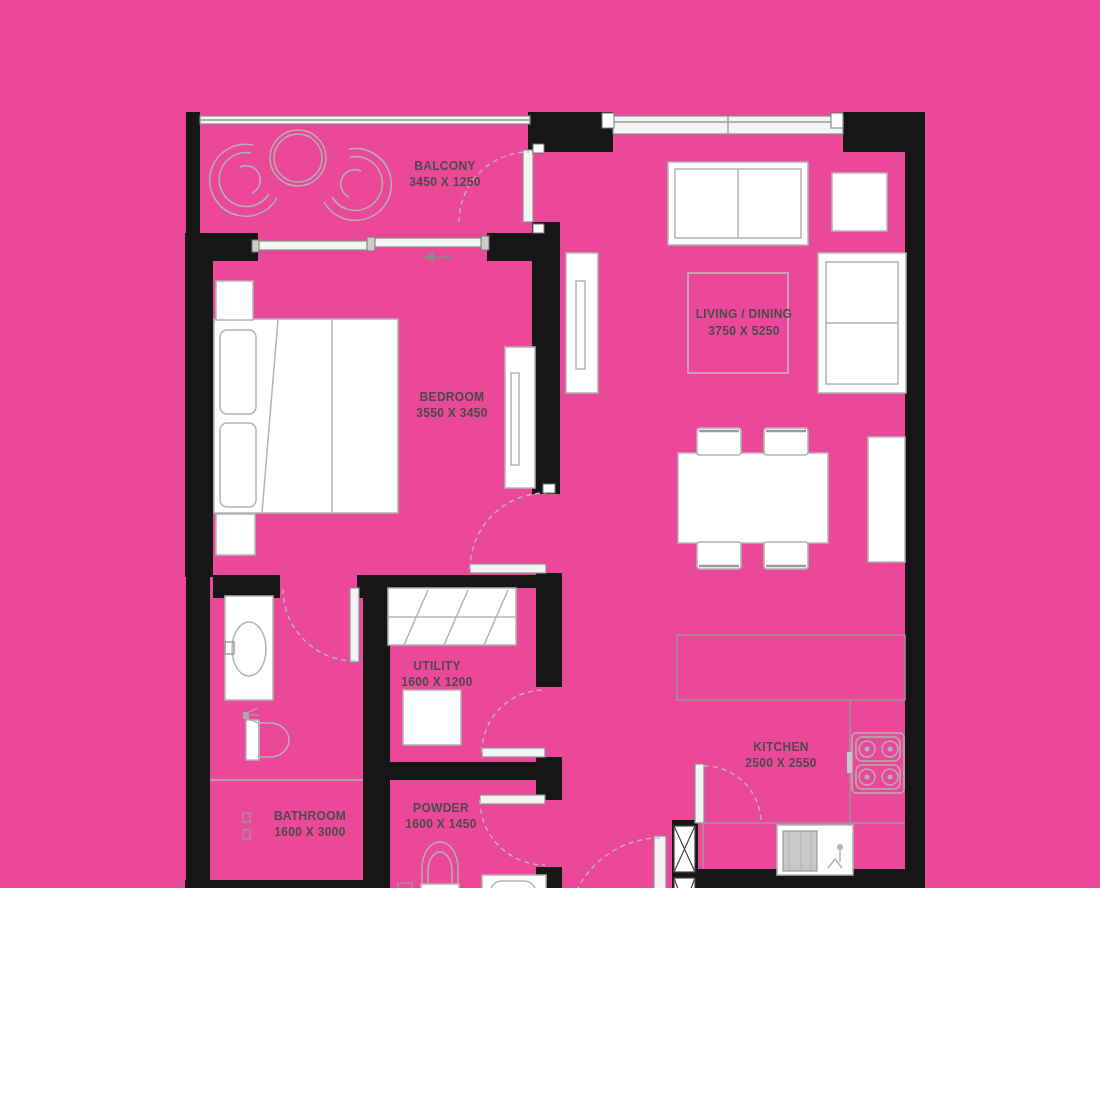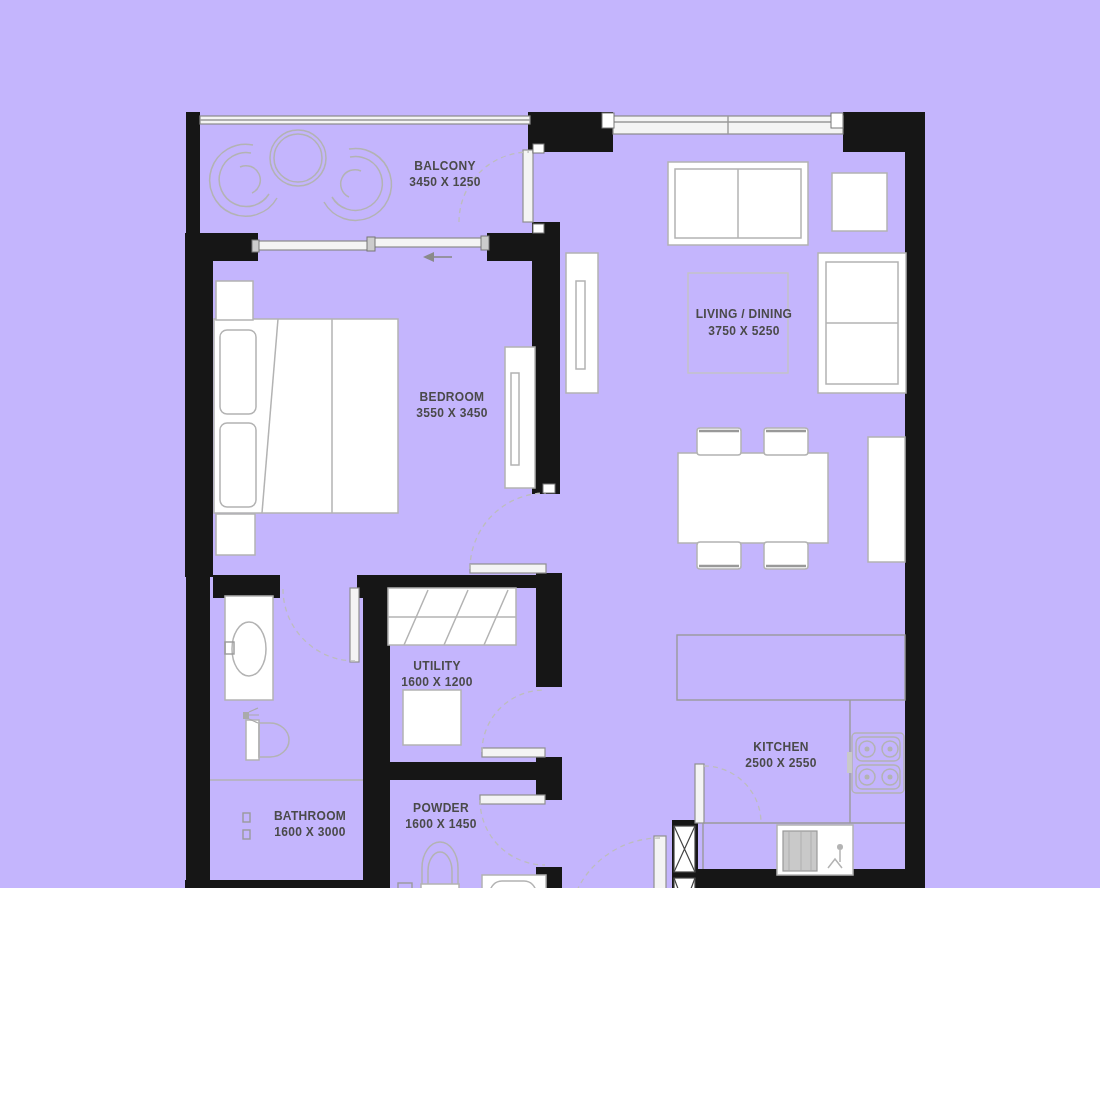--- a/index.html
+++ b/index.html
@@ -1,16 +1,16 @@
 <!DOCTYPE html>
 <html><head>
 <meta charset="utf-8">
 <style>
   html,body{margin:0;padding:0;background:#ffffff;}
-  .page{width:1100px;height:888px;position:relative;background:#c4b5fd;}
+  .page{width:1100px;height:888px;position:relative;background:#ec4899;}
   svg{display:block;}
   .wall{fill:#161616;stroke:none;}
   .f{fill:#ffffff;stroke:#b3b3b3;stroke-width:1.5;}
   .fn{fill:none;stroke:#b3b3b3;stroke-width:1.5;}
   .fd{fill:none;stroke:#9a9a9a;stroke-width:1.4;}
   .arc{fill:none;stroke:#bdbdbd;stroke-width:1.3;stroke-dasharray:5 4;}
   .leaf{fill:#f4f4f4;stroke:#8f8f8f;stroke-width:1.2;}
   .notch{fill:#ffffff;stroke:#777;stroke-width:1;}
   .band{fill:#f4f4f4;stroke:#8a8a8a;stroke-width:1.2;}
   .cap{fill:#cccccc;stroke:#777;stroke-width:1;}

